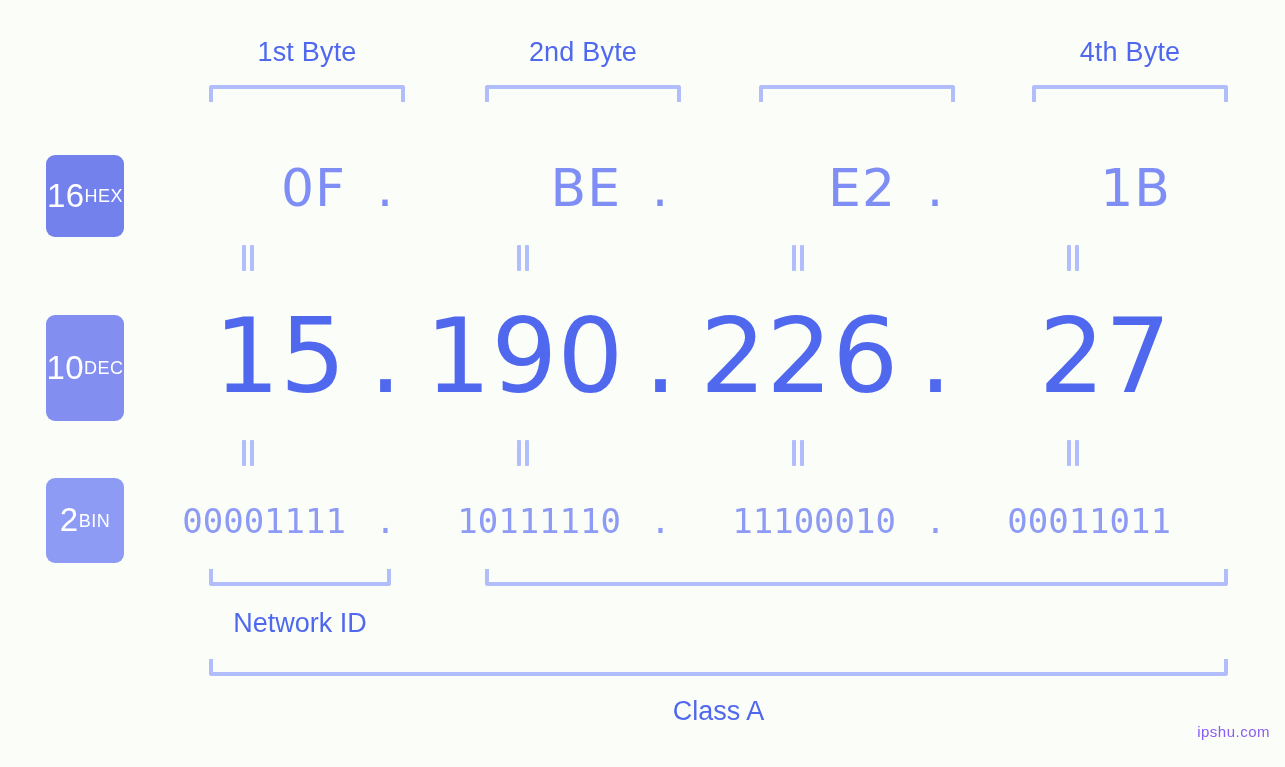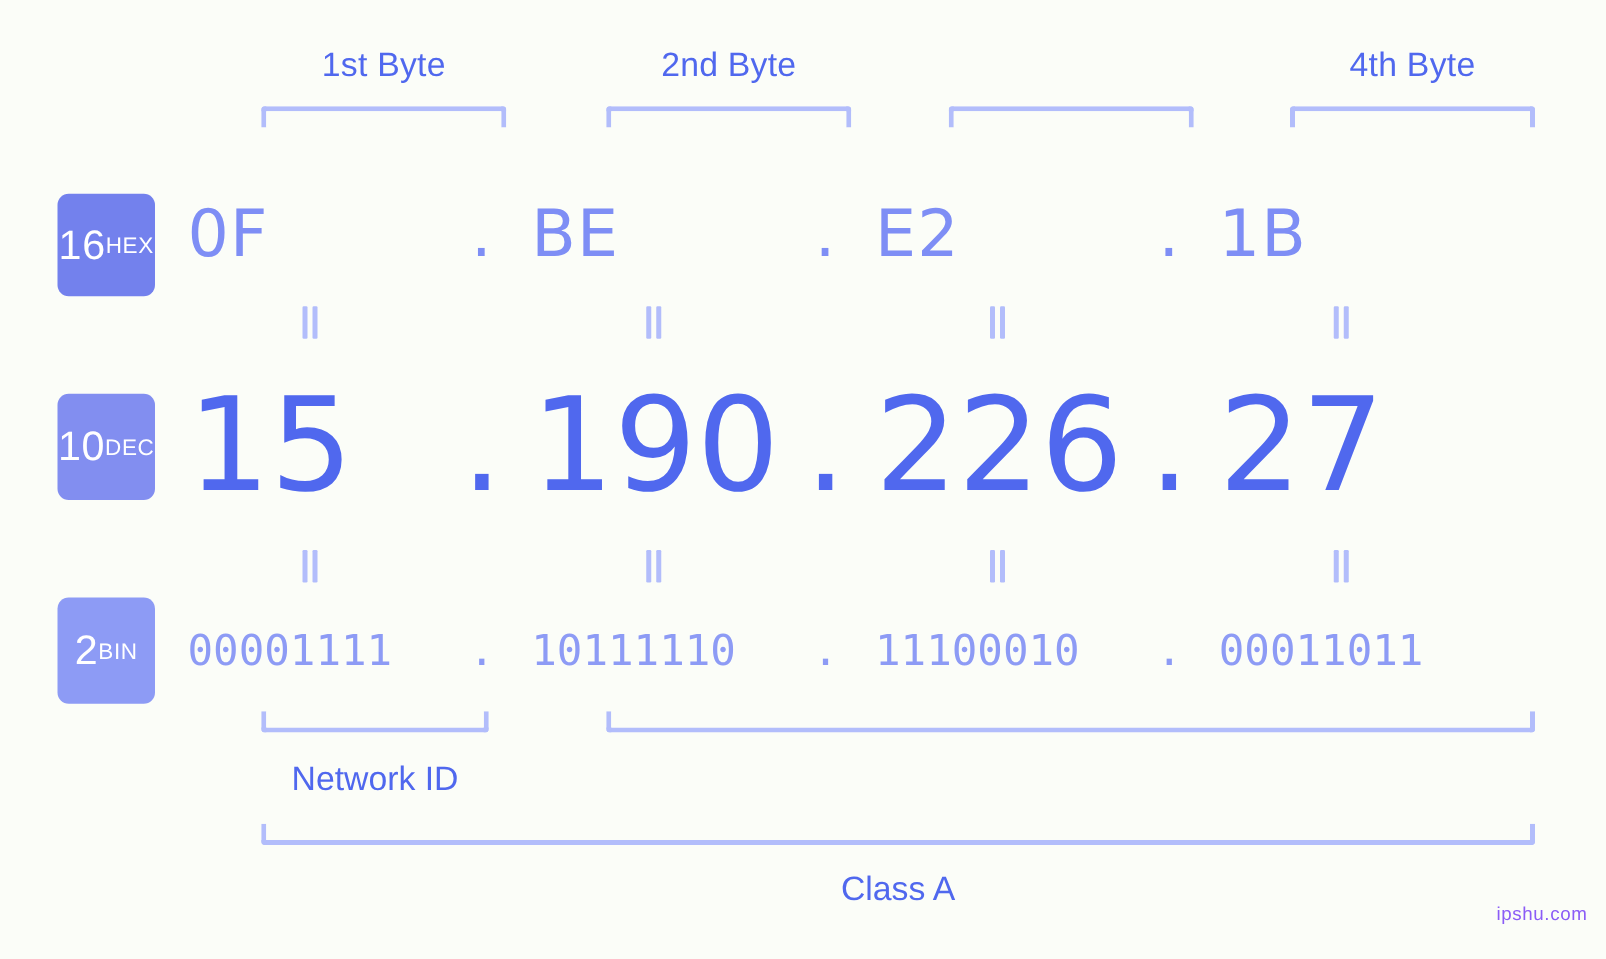--- a/index.html
+++ b/index.html
@@ -72,34 +72,34 @@
     font-weight: 400;
     letter-spacing: 0.5px;
     margin-bottom: 2px;
   }
   .badge .lbl {
     font-size: 18px;
     font-weight: 400;
     letter-spacing: 0.5px;
   }
   #badge-hex { top: 155px; height: 82px; background: #7381ed; }
-  #badge-dec { top: 315px; height: 85px; background: #828ef0; }
+  #badge-dec { top: 315px; height: 106px; background: #828ef0; }
   #badge-bin { top: 478px; height: 85px; background: #8d9bf5; }
 
   
   .row {
     position: absolute;
     left: 150px;
     width: 1090px;
     display: flex;
     align-items: center;
   }
   .row .cell {
     flex: 0 0 auto;
-    text-align: left;
+    text-align: right;
     white-space: nowrap;
   }
   .row .dot {
     flex: 0 0 auto;
     text-align: center;
     white-space: nowrap;
   }
 
   
   #row-hex {

